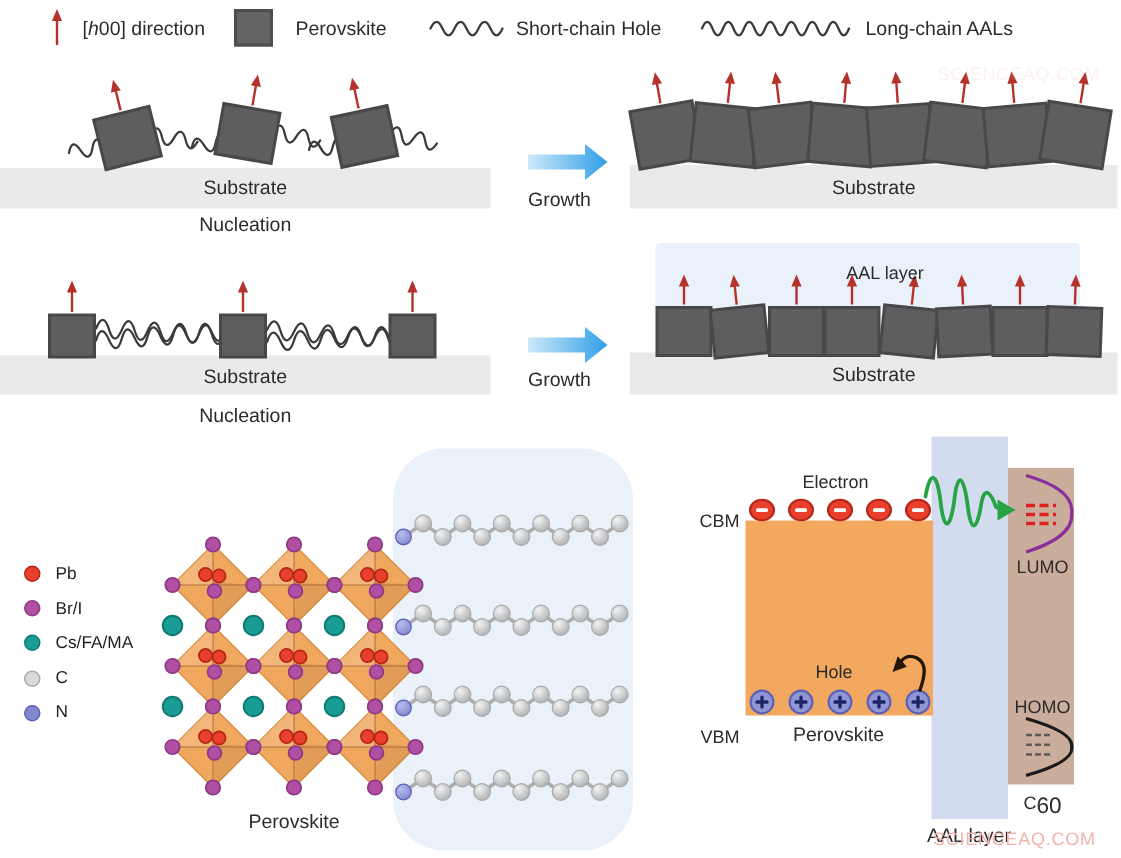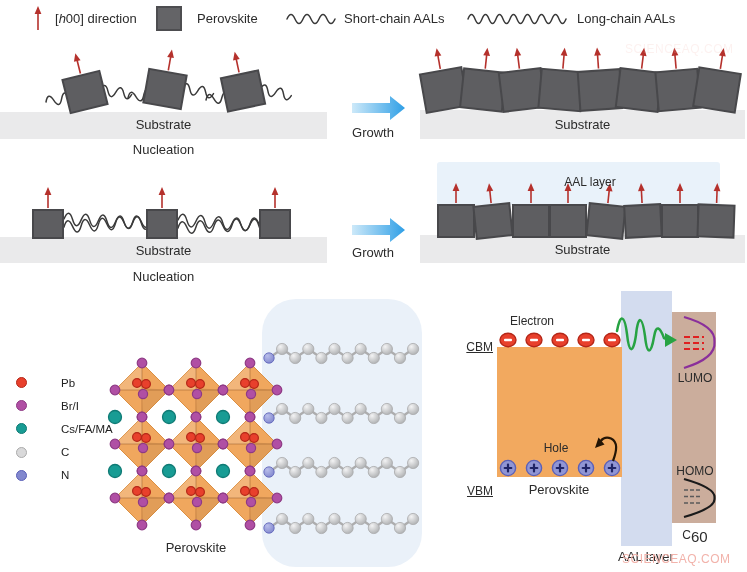--- a/index.html
+++ b/index.html
@@ -2,28 +2,28 @@
 <html><head>
 <meta charset="utf-8">
 <style>
   html,body{margin:0;padding:0;background:#fff;}
   .canvas{position:relative;width:747px;height:572px;background:#fff;overflow:hidden;
           font-family:"Liberation Sans","DejaVu Sans",sans-serif;color:#222;}
   .abs{position:absolute;}
   .lbl{font-size:13px;color:#2b2b2b;white-space:nowrap;}
   .lbl-sm{font-size:12px;color:#2b2b2b;white-space:nowrap;}
   .center{text-align:center;}
-  .right{text-align:right;text-decoration:underline;}
+  .right{text-align:right;}
   
   .legend-row{position:absolute;left:0;top:0;width:747px;height:38px;}
   .legend-row .lbl{position:absolute;top:11px;}
   .legend-swatch{position:absolute;width:26px;height:25px;background:#646467;border:2px solid #4d4d50;box-sizing:border-box;}
   
   .atom-legend{position:absolute;left:16px;top:371px;}
-  .atom-row{display:flex;align-items:center;height:23.2px;gap:24px;}
+  .atom-row{display:flex;align-items:center;height:23.2px;}
   .atom-dot{width:11px;height:11px;border-radius:50%;margin-right:10px;box-sizing:border-box;border:1.5px solid #888;}
   .atom-lbl{font-size:11.5px;color:#222;}
   .wm{position:absolute;font-size:12px;letter-spacing:.5px;color:#f2b3ab;}
   svg{position:absolute;left:0;top:0;}
   .sub{font-size:15px;vertical-align:-3px;}
 </style>
 </head>
 <body>
 
 <div class="canvas">
@@ -514,21 +514,21 @@
       <path d="M 684 479 Q 716 488 714.5 498 Q 716 508 684 517" fill="none" stroke="#1A1A1A" stroke-width="2.2"></path>
       <line x1="684" y1="490" x2="702" y2="490" stroke="#5A5A5A" stroke-width="1.6" stroke-dasharray="4 2"></line>
       <line x1="684" y1="496.5" x2="702" y2="496.5" stroke="#5A5A5A" stroke-width="1.6" stroke-dasharray="4 2"></line>
       <line x1="684" y1="503" x2="702" y2="503" stroke="#5A5A5A" stroke-width="1.6" stroke-dasharray="4 2"></line>
     </svg>
 
   <div class="legend-row">
     <span class="lbl" style="left:55px"><span>[</span><i>h</i><span>00] direction</span></span>
     <span class="legend-swatch" style="left:156px;top:6px"></span>
     <span class="lbl" style="left:197px">Perovskite</span>
-    <span class="lbl" style="left:344px">Short-chain AALs</span>
+    <span class="lbl" style="left:344px">Short-chain Hole</span>
     <span class="lbl" style="left:577px">Long-chain AALs</span>
   </div>
 
   <div class="abs lbl center" style="left:0;top:117px;width:327px">Substrate</div>
   <div class="abs lbl center" style="left:0;top:142px;width:327px">Nucleation</div>
   <div class="abs lbl center" style="left:337px;top:125px;width:72px">Growth</div>
   <div class="abs lbl center" style="left:420px;top:117px;width:325px">Substrate</div>
 
   <div class="abs lbl center" style="left:0;top:243px;width:327px">Substrate</div>
   <div class="abs lbl center" style="left:0;top:269px;width:327px">Nucleation</div>
@@ -554,21 +554,21 @@
         <span class="atom-lbl">C</span>
       </div>
     <div class="atom-row">
         <span class="atom-dot" style="background: rgb(130, 136, 206); border-color: rgb(90, 96, 184);"></span>
         <span class="atom-lbl">N</span>
       </div>
   </div>
 
   <div class="abs lbl center" style="left:136px;top:540px;width:120px">Perovskite</div>
 
-  <div class="abs lbl-sm center" style="left:482px;top:314px;width:100px">Electron</div>
+  <div class="abs lbl-sm center" style="left:507px;top:314px;width:100px">Electron</div>
   <div class="abs lbl-sm right" style="left:455px;top:340px;width:38px">CBM</div>
   <div class="abs lbl-sm right" style="left:455px;top:484px;width:38px">VBM</div>
   <div class="abs lbl-sm center" style="left:506px;top:441px;width:100px">Hole</div>
   <div class="abs lbl center" style="left:509px;top:482px;width:100px">Perovskite</div>
   <div class="abs lbl center" style="left:613px;top:549px;width:66px">AAL layer</div>
   <div class="abs lbl-sm center" style="left:672px;top:371px;width:46px">LUMO</div>
   <div class="abs lbl-sm center" style="left:672px;top:464px;width:46px">HOMO</div>
   <div class="abs lbl-sm center" style="left:672px;top:528px;width:46px"><span>C</span><span class="sub">60</span></div>
 
   <div class="wm" style="left: 622px; top: 552px; color: rgb(242, 179, 171);">SCIENCEAQ.COM</div>

